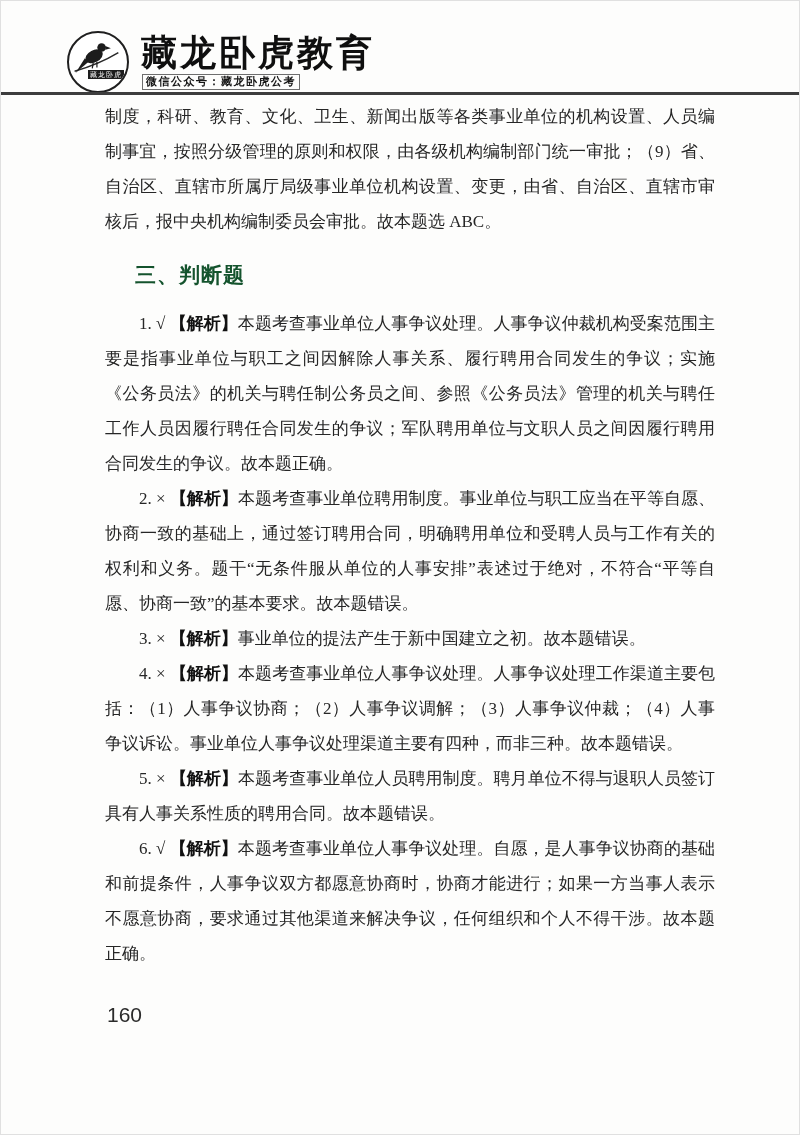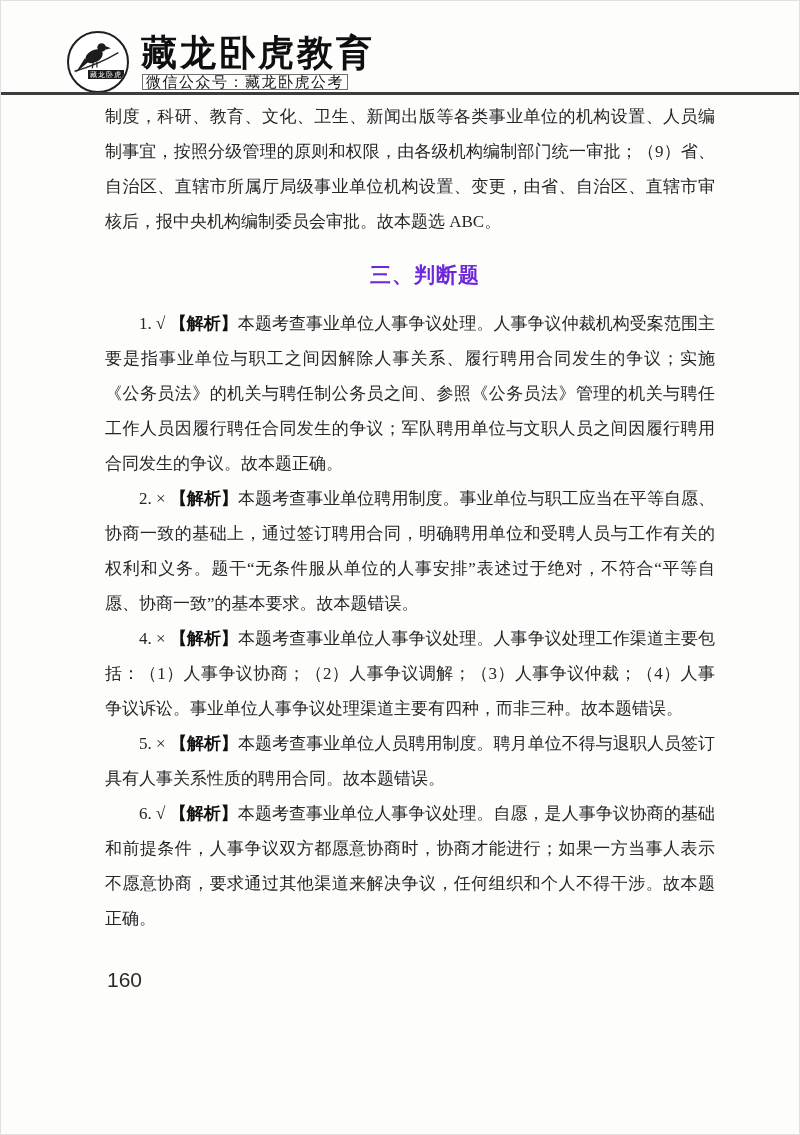--- a/index.html
+++ b/index.html
@@ -71,22 +71,22 @@
     line-height: 38px;
     letter-spacing: 3px;
     color: #0f0f0f;
     white-space: nowrap;
   }
   .brand-subtitle {
     position: absolute;
     left: 141px;
     top: 73px;
     font-family: "Liberation Sans", "DejaVu Sans", sans-serif;
-    font-weight: normal;
-    font-size: 15px;
+    font-weight: bold;
+    font-size: 11px;
     line-height: 13px;
     letter-spacing: 1.5px;
     color: #161616;
     border: 1px solid #6e6e6e;
     padding: 0 3px 1px 3px;
     white-space: nowrap;
   }
   
   .content {
     padding: 14px 84px 0 104px;
@@ -103,24 +103,24 @@
   .jiexi {
     font-family: "Liberation Sans", "DejaVu Sans", sans-serif;
     font-weight: bold;
     color: #111;
   }
   .section-heading {
     font-family: "Liberation Sans", "DejaVu Sans", sans-serif;
     font-weight: bold;
     font-size: 21px;
     line-height: 30px;
-    color: #6d28d9;
+    color: #14532d;
     margin: 21px 0 16px 0;
     padding-left: 30px;
-    text-align: center;
+    text-align: left;
     letter-spacing: 1px;
   }
   .page-number {
     margin: 26px 0 0 2px;
     font-family: "Liberation Sans", "DejaVu Sans", sans-serif;
     font-size: 21px;
     color: #2b2b2b;
     text-align: left;
   }
 </style>
@@ -153,20 +153,21 @@
 
     <p class="para">制度，科研、教育、文化、卫生、新闻出版等各类事业单位的机构设置、人员编制事宜，按照分级管理的原则和权限，由各级机构编制部门统一审批；（9）省、自治区、直辖市所属厅局级事业单位机构设置、变更，由省、自治区、直辖市审核后，报中央机构编制委员会审批。故本题选 ABC。</p>
 
 
     <h2 class="section-heading">三、判断题</h2>
 
     <p class="item indent"><span>1. √ </span><span class="jiexi">【解析】</span><span>本题考查事业单位人事争议处理。人事争议仲裁机构受案范围主要是指事业单位与职工之间因解除人事关系、履行聘用合同发生的争议；实施《公务员法》的机关与聘任制公务员之间、参照《公务员法》管理的机关与聘任工作人员因履行聘任合同发生的争议；军队聘用单位与文职人员之间因履行聘用合同发生的争议。故本题正确。</span></p>
 
     <p class="item indent"><span>2. × </span><span class="jiexi">【解析】</span><span>本题考查事业单位聘用制度。事业单位与职工应当在平等自愿、协商一致的基础上，通过签订聘用合同，明确聘用单位和受聘人员与工作有关的权利和义务。题干“无条件服从单位的人事安排”表述过于绝对，不符合“平等自愿、协商一致”的基本要求。故本题错误。</span></p>
 
+    <p class="item indent"><span>3. × </span><span class="jiexi">【解析】</span><span>事业单位的提法产生于新中国建立之初。故本题错误。</span></p>
 
     <p class="item indent"><span>4. × </span><span class="jiexi">【解析】</span><span>本题考查事业单位人事争议处理。人事争议处理工作渠道主要包括：（1）人事争议协商；（2）人事争议调解；（3）人事争议仲裁；（4）人事争议诉讼。事业单位人事争议处理渠道主要有四种，而非三种。故本题错误。</span></p>
 
     <p class="item indent"><span>5. × </span><span class="jiexi">【解析】</span><span>本题考查事业单位人员聘用制度。聘月单位不得与退职人员签订具有人事关系性质的聘用合同。故本题错误。</span></p>
 
     <p class="item indent"><span>6. √ </span><span class="jiexi">【解析】</span><span>本题考查事业单位人事争议处理。自愿，是人事争议协商的基础和前提条件，人事争议双方都愿意协商时，协商才能进行；如果一方当事人表示不愿意协商，要求通过其他渠道来解决争议，任何组织和个人不得干涉。故本题正确。</span></p>
 
     <div class="page-number">160</div>
 
   </div>

